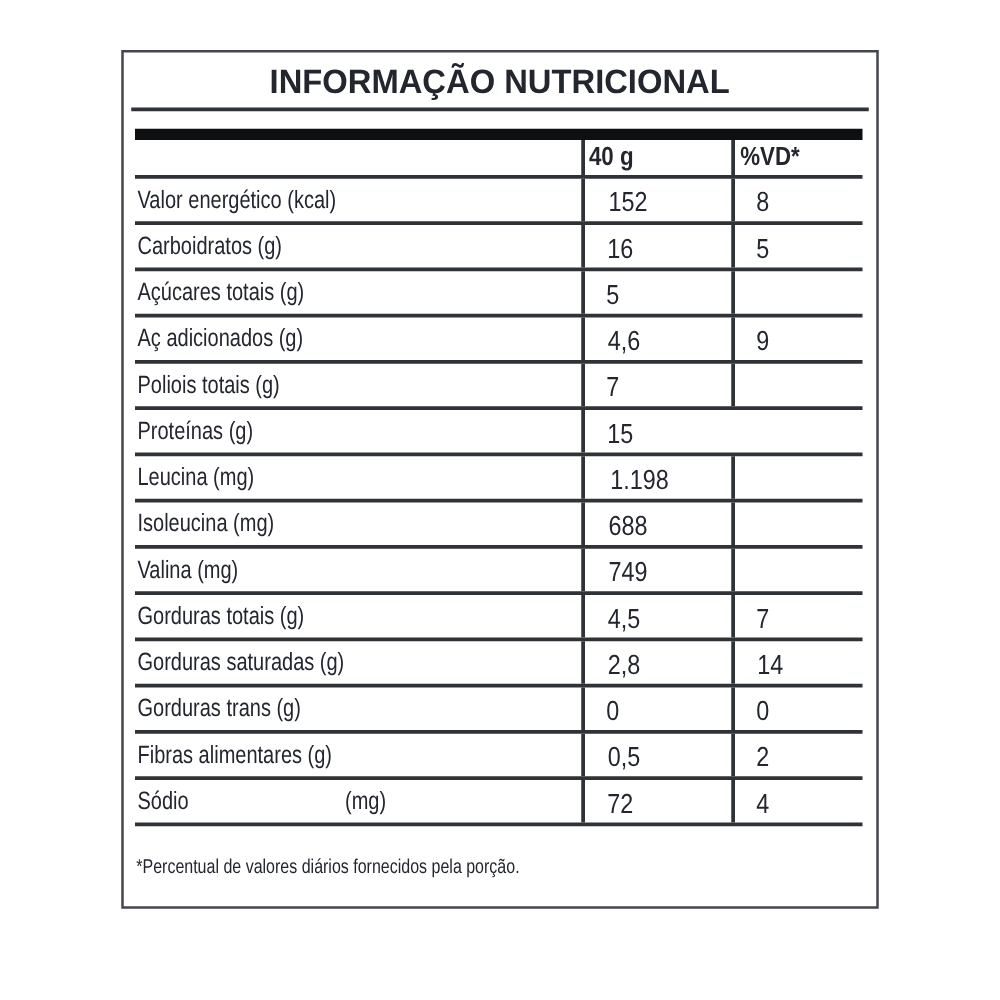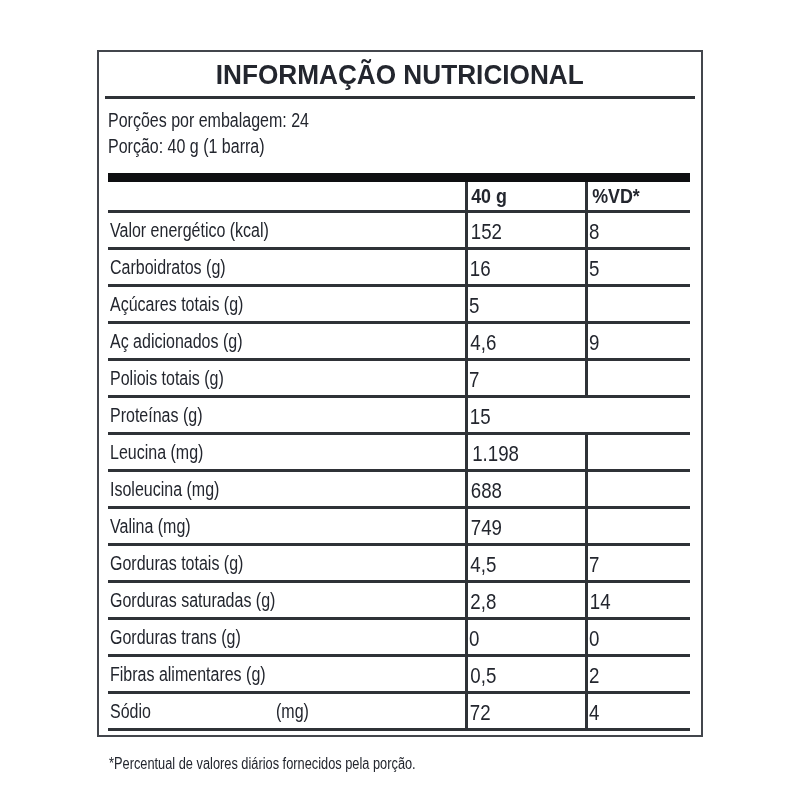--- a/index.html
+++ b/index.html
@@ -9,65 +9,57 @@
     --border:#43464c;
     --bg:#ffffff;
   }
   html,body{margin:0;padding:0;}
   body{
     width:800px;height:800px;background:var(--bg);
     font-family:"Liberation Sans", sans-serif;color:var(--text);
     position:relative;overflow:hidden;
   }
   .label-box{
-    position:absolute;left:97px;top:50px;width:606px;height:687px;
+    position:absolute;left:97px;top:40px;width:606px;height:687px;
     border:2px solid var(--border);box-sizing:border-box;background:var(--bg);
   }
   .title{
     margin-top:9px;height:28px;line-height:28px;text-align:center;
     font-size:27px;font-weight:bold;letter-spacing:0px;
   }
   .title-rule{height:3px;background:var(--line);margin:7px 6px 0 6px;}
   .servings{margin:8px 0 0 9px;font-size:20px;line-height:26px;}
   .thick-bar{height:9px;background:var(--bar);margin:14px 11px 0 9px;}
   .ntable{margin:0 11px 0 9px;border-bottom:3px solid var(--line);}
   .trow{display:grid;grid-template-columns:357px 120px 105px;height:37px;
         border-top:3px solid var(--line);box-sizing:border-box;}
   .trow.header{height:28px;border-top:none;}
   .cell{display:flex;align-items:center;box-sizing:border-box;}
   .cell.amt,.cell.dv{justify-content:flex-start;border-left:3px solid var(--line);}
   .cell.lab{padding-left:2px;}
   .ind1{padding-left:11px;}
   .ind2{padding-left:27px;}
   .lab-text{font-size:20px;}
   .val-text{font-size:22px;transform-origin:50% 50%;}
-  .trow:not(.header) .cell.amt,.trow:not(.header) .cell.dv{padding-top:4px;}
+  .trow:not(.header) .cell.amt,.trow:not(.header) .cell.dv{padding-top:4px;padding-left:16px;}
   .hdr-text{font-size:21px;font-weight:bold;}
   .cnd{display:inline-block;transform:scaleX(0.8);transform-origin:0 50%;white-space:nowrap;}
   .cndc{display:inline-block;transform:scaleX(0.85);transform-origin:50% 50%;white-space:nowrap;}
   .cndt{display:inline-block;transform:scaleX(0.97);transform-origin:50% 50%;white-space:nowrap;}
   .unit-gap{margin-left:115px;}
   .footnote{padding:24px 0 0 10px;font-size:16px;}
 </style>
 </head>
 <body>
 
 <div class="label-box">
   <div class="title">
     <span class="cndt">INFORMAÇÃO NUTRICIONAL</span>
   </div>
   <div class="title-rule"></div>
-  <div class="servings">
-    <div>
-      <span class="cnd">Porções por embalagem: 24</span>
-    </div>
-    <div>
-      <span class="cnd">Porção: 40 g (1 barra)</span>
-    </div>
-  </div>
   <div class="thick-bar"></div>
 
   <div class="ntable">
     <div class="trow header">
       <div class="cell lab"></div>
       <div class="cell amt">
         <span class="cndc hdr-text">40 g</span>
       </div>
       <div class="cell dv">
         <span class="cndc hdr-text">%VD*</span>

